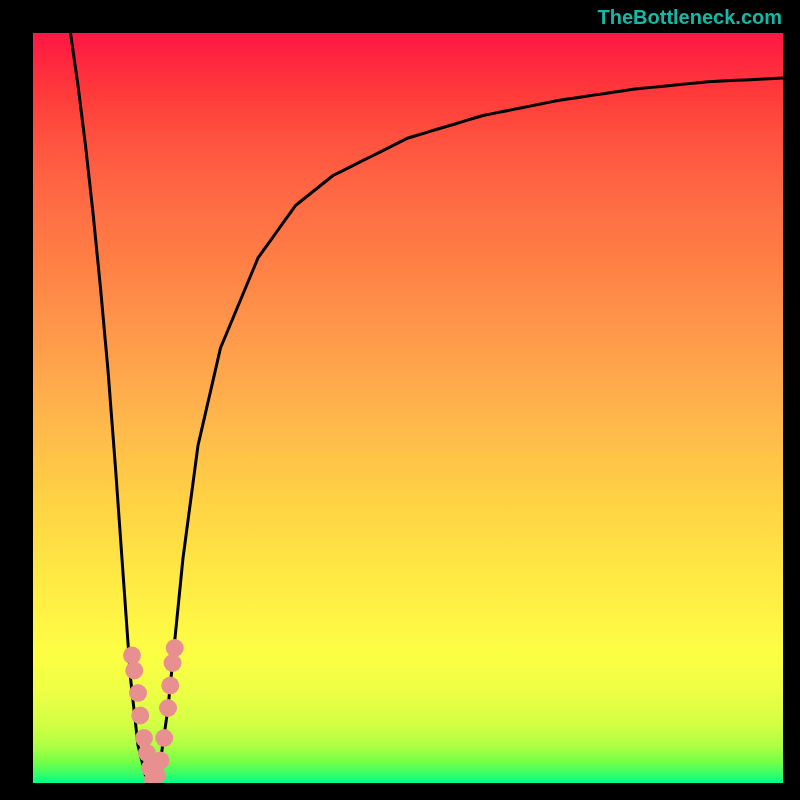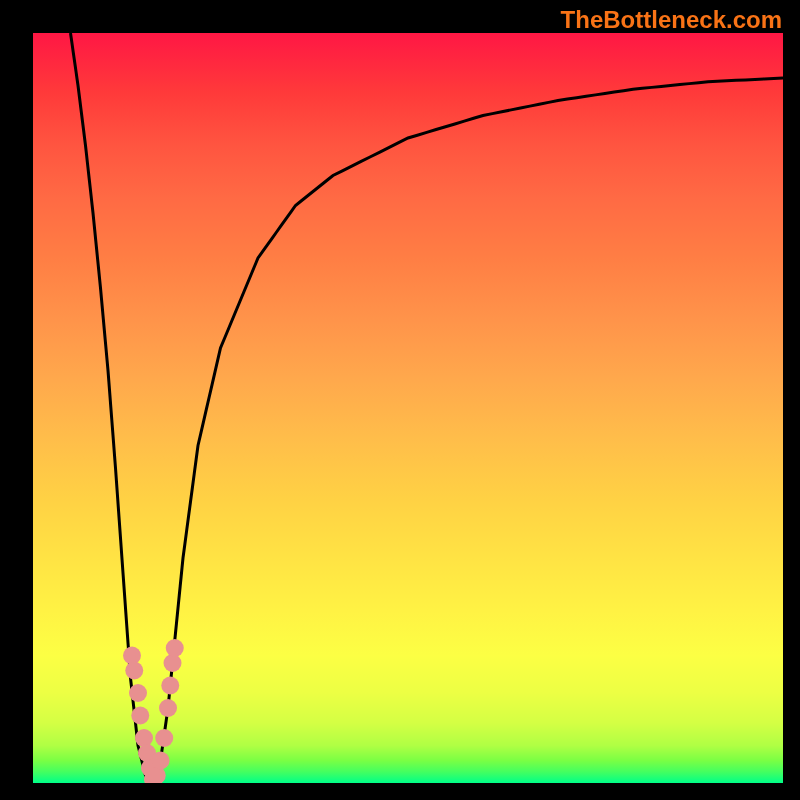--- a/index.html
+++ b/index.html
@@ -22,23 +22,23 @@
       left: 0;
       width: 800px;
       height: 800px;
     }
     
     .watermark {
       position: absolute;
       top: 6px;
       right: 18px;
       font-family: Arial, sans-serif;
-      font-size: 24px;
+      font-size: 20px;
       font-weight: bold;
-      color: #f97316;
+      color: #14b8a6;
       z-index: 10;
     }
     
     .plot-area {
       position: absolute;
       top: 33px;
       left: 33px;
       width: 750px;
       height: 750px;
       background: linear-gradient(to bottom,

